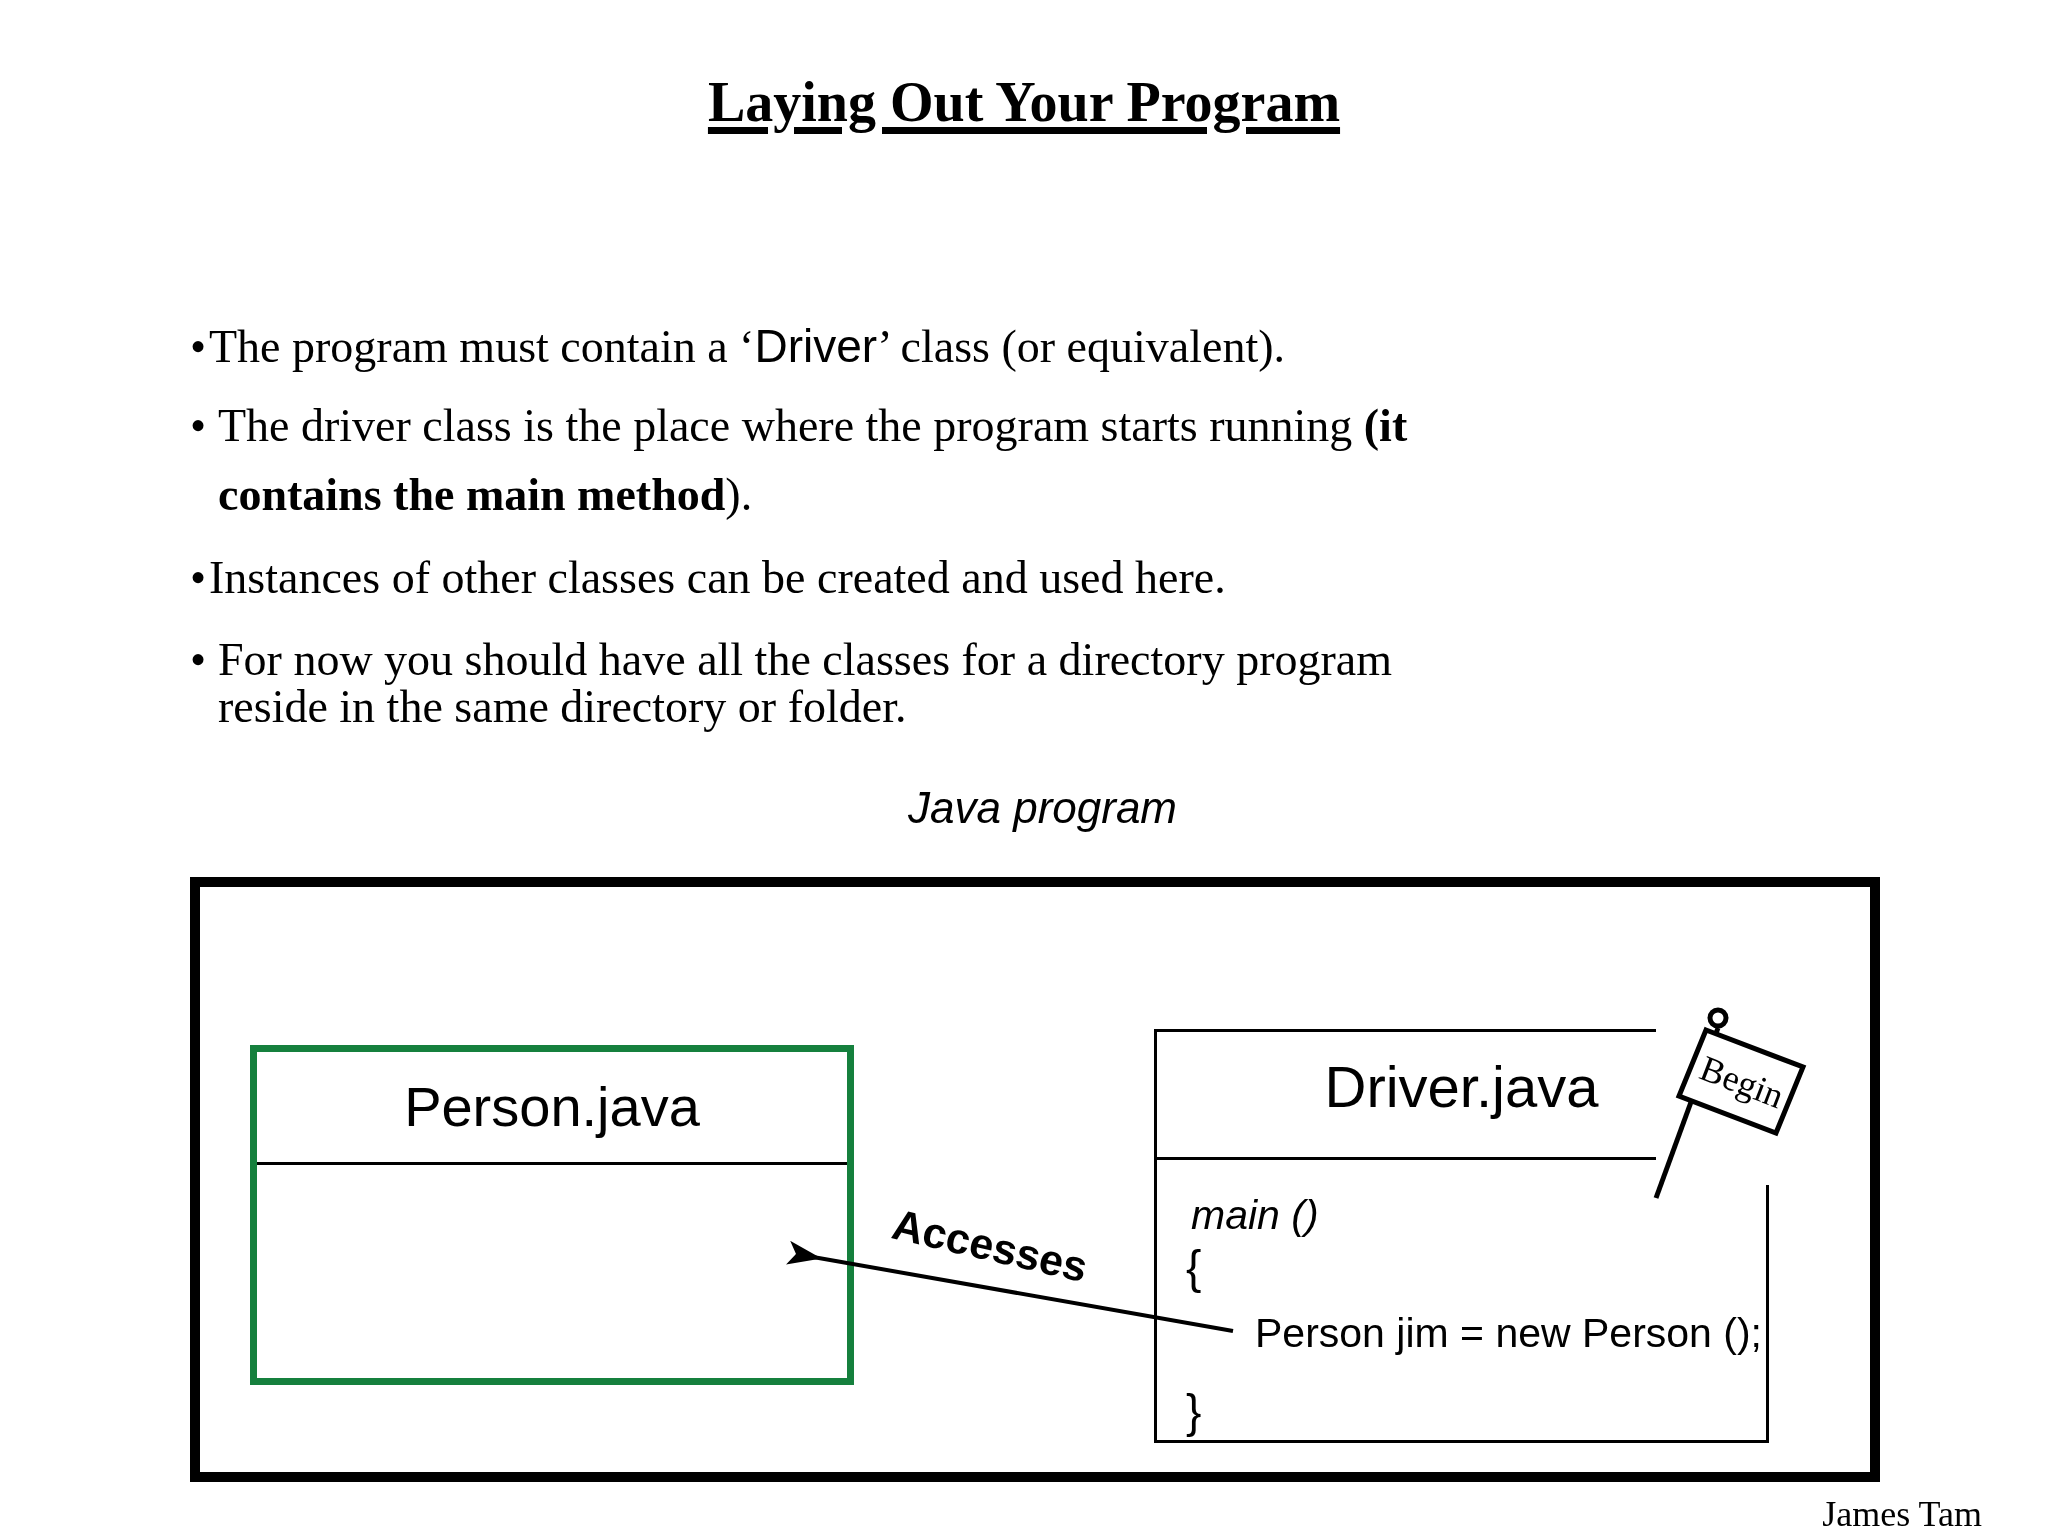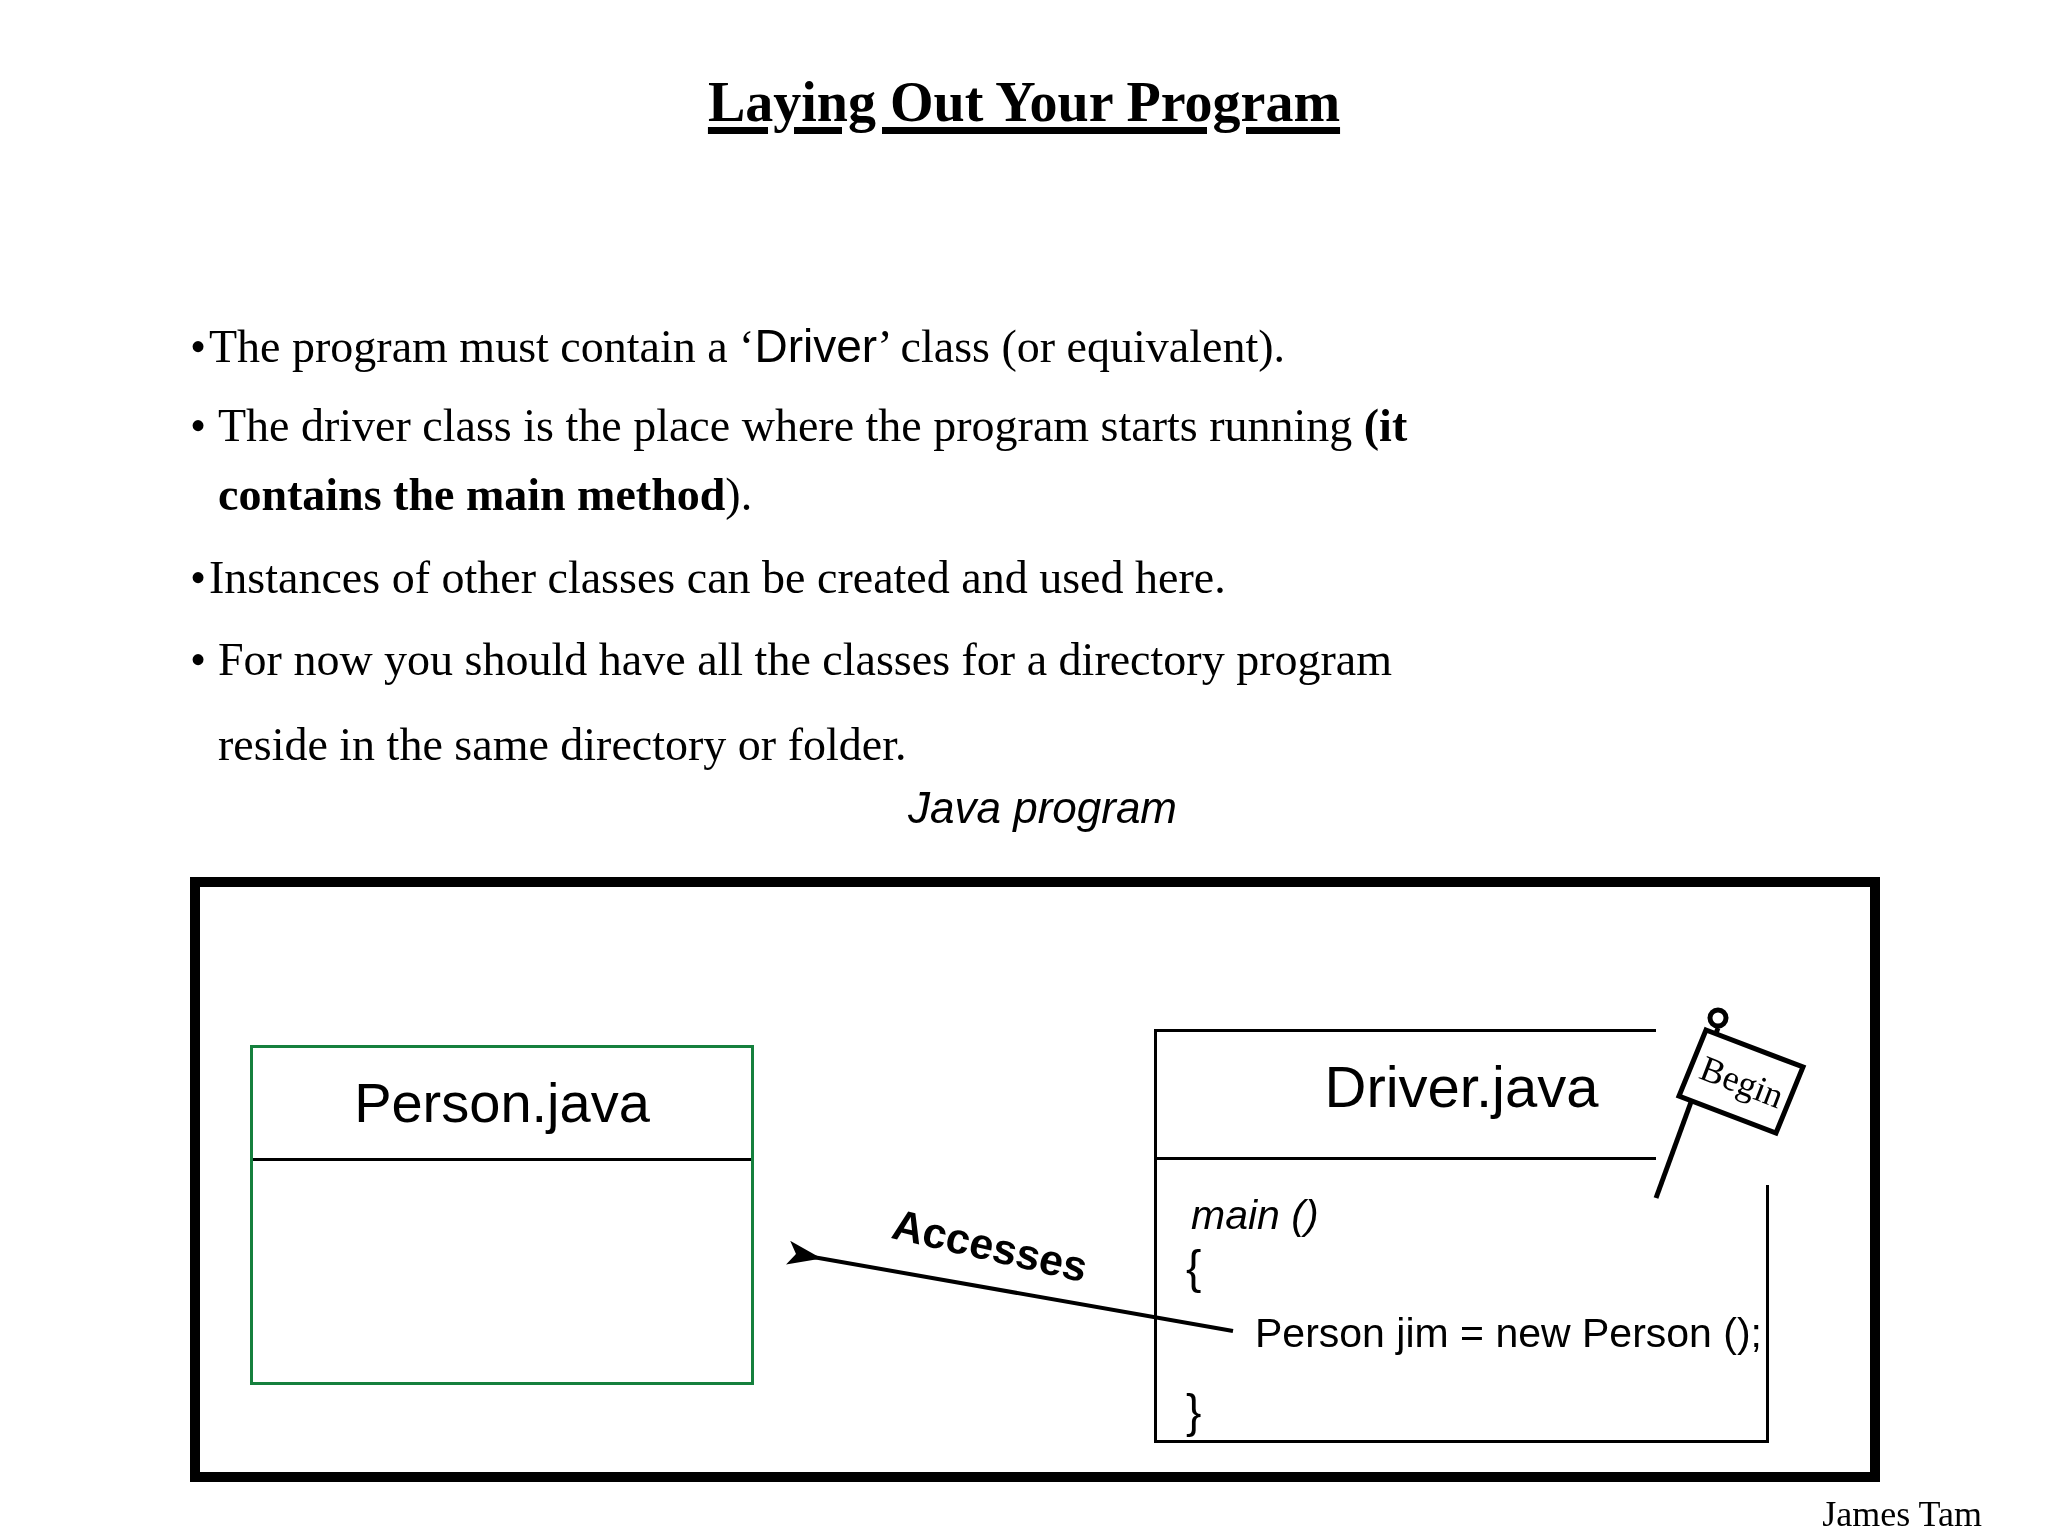--- a/index.html
+++ b/index.html
@@ -39,22 +39,22 @@
     font-family:"Liberation Sans", sans-serif;
     font-size:44px;line-height:1;white-space:nowrap;font-style:italic;
   }
 
   .outer-box{
     position:absolute;left:190px;top:877px;width:1690px;height:605px;
     border:10px solid #000;box-sizing:border-box;background:#fff;
   }
 
   .person-box{
-    position:absolute;left:250px;top:1045px;width:504px;height:340px;
-    border:3px solid #15803d;box-sizing:border-box;background:#fff;
+    position:absolute;left:250px;top:1045px;width:604px;height:340px;
+    border:7px solid #15803d;box-sizing:border-box;background:#fff;
   }
   .person-box .class-header{
     height:110px;border-bottom:3px solid #000;
     display:flex;align-items:center;justify-content:center;
   }
   .class-title{
     font-family:"Liberation Sans", sans-serif;
     font-size:56px;line-height:1;white-space:nowrap;
   }
 
@@ -125,21 +125,21 @@
 
   <div class="bullet-line" style="top:553px;">
     <span class="bullet-marker">•</span>
     <span>Instances of other classes can be created and used here.</span>
   </div>
 
   <div class="bullet-line" style="top:635px;">
     <span class="bullet-marker wide">•</span>
     <span>For now you should have all the classes for a directory program</span>
   </div>
-  <div class="bullet-line cont" style="top:720px;">
+  <div class="bullet-line cont" style="top:682px;">
     <span>reside in the same directory or folder.</span>
   </div>
 
   <div class="java-program-label">Java program</div>
 
   <div class="outer-box"></div>
 
   <div class="person-box">
     <div class="class-header">
       <span class="class-title">Person.java</span>

